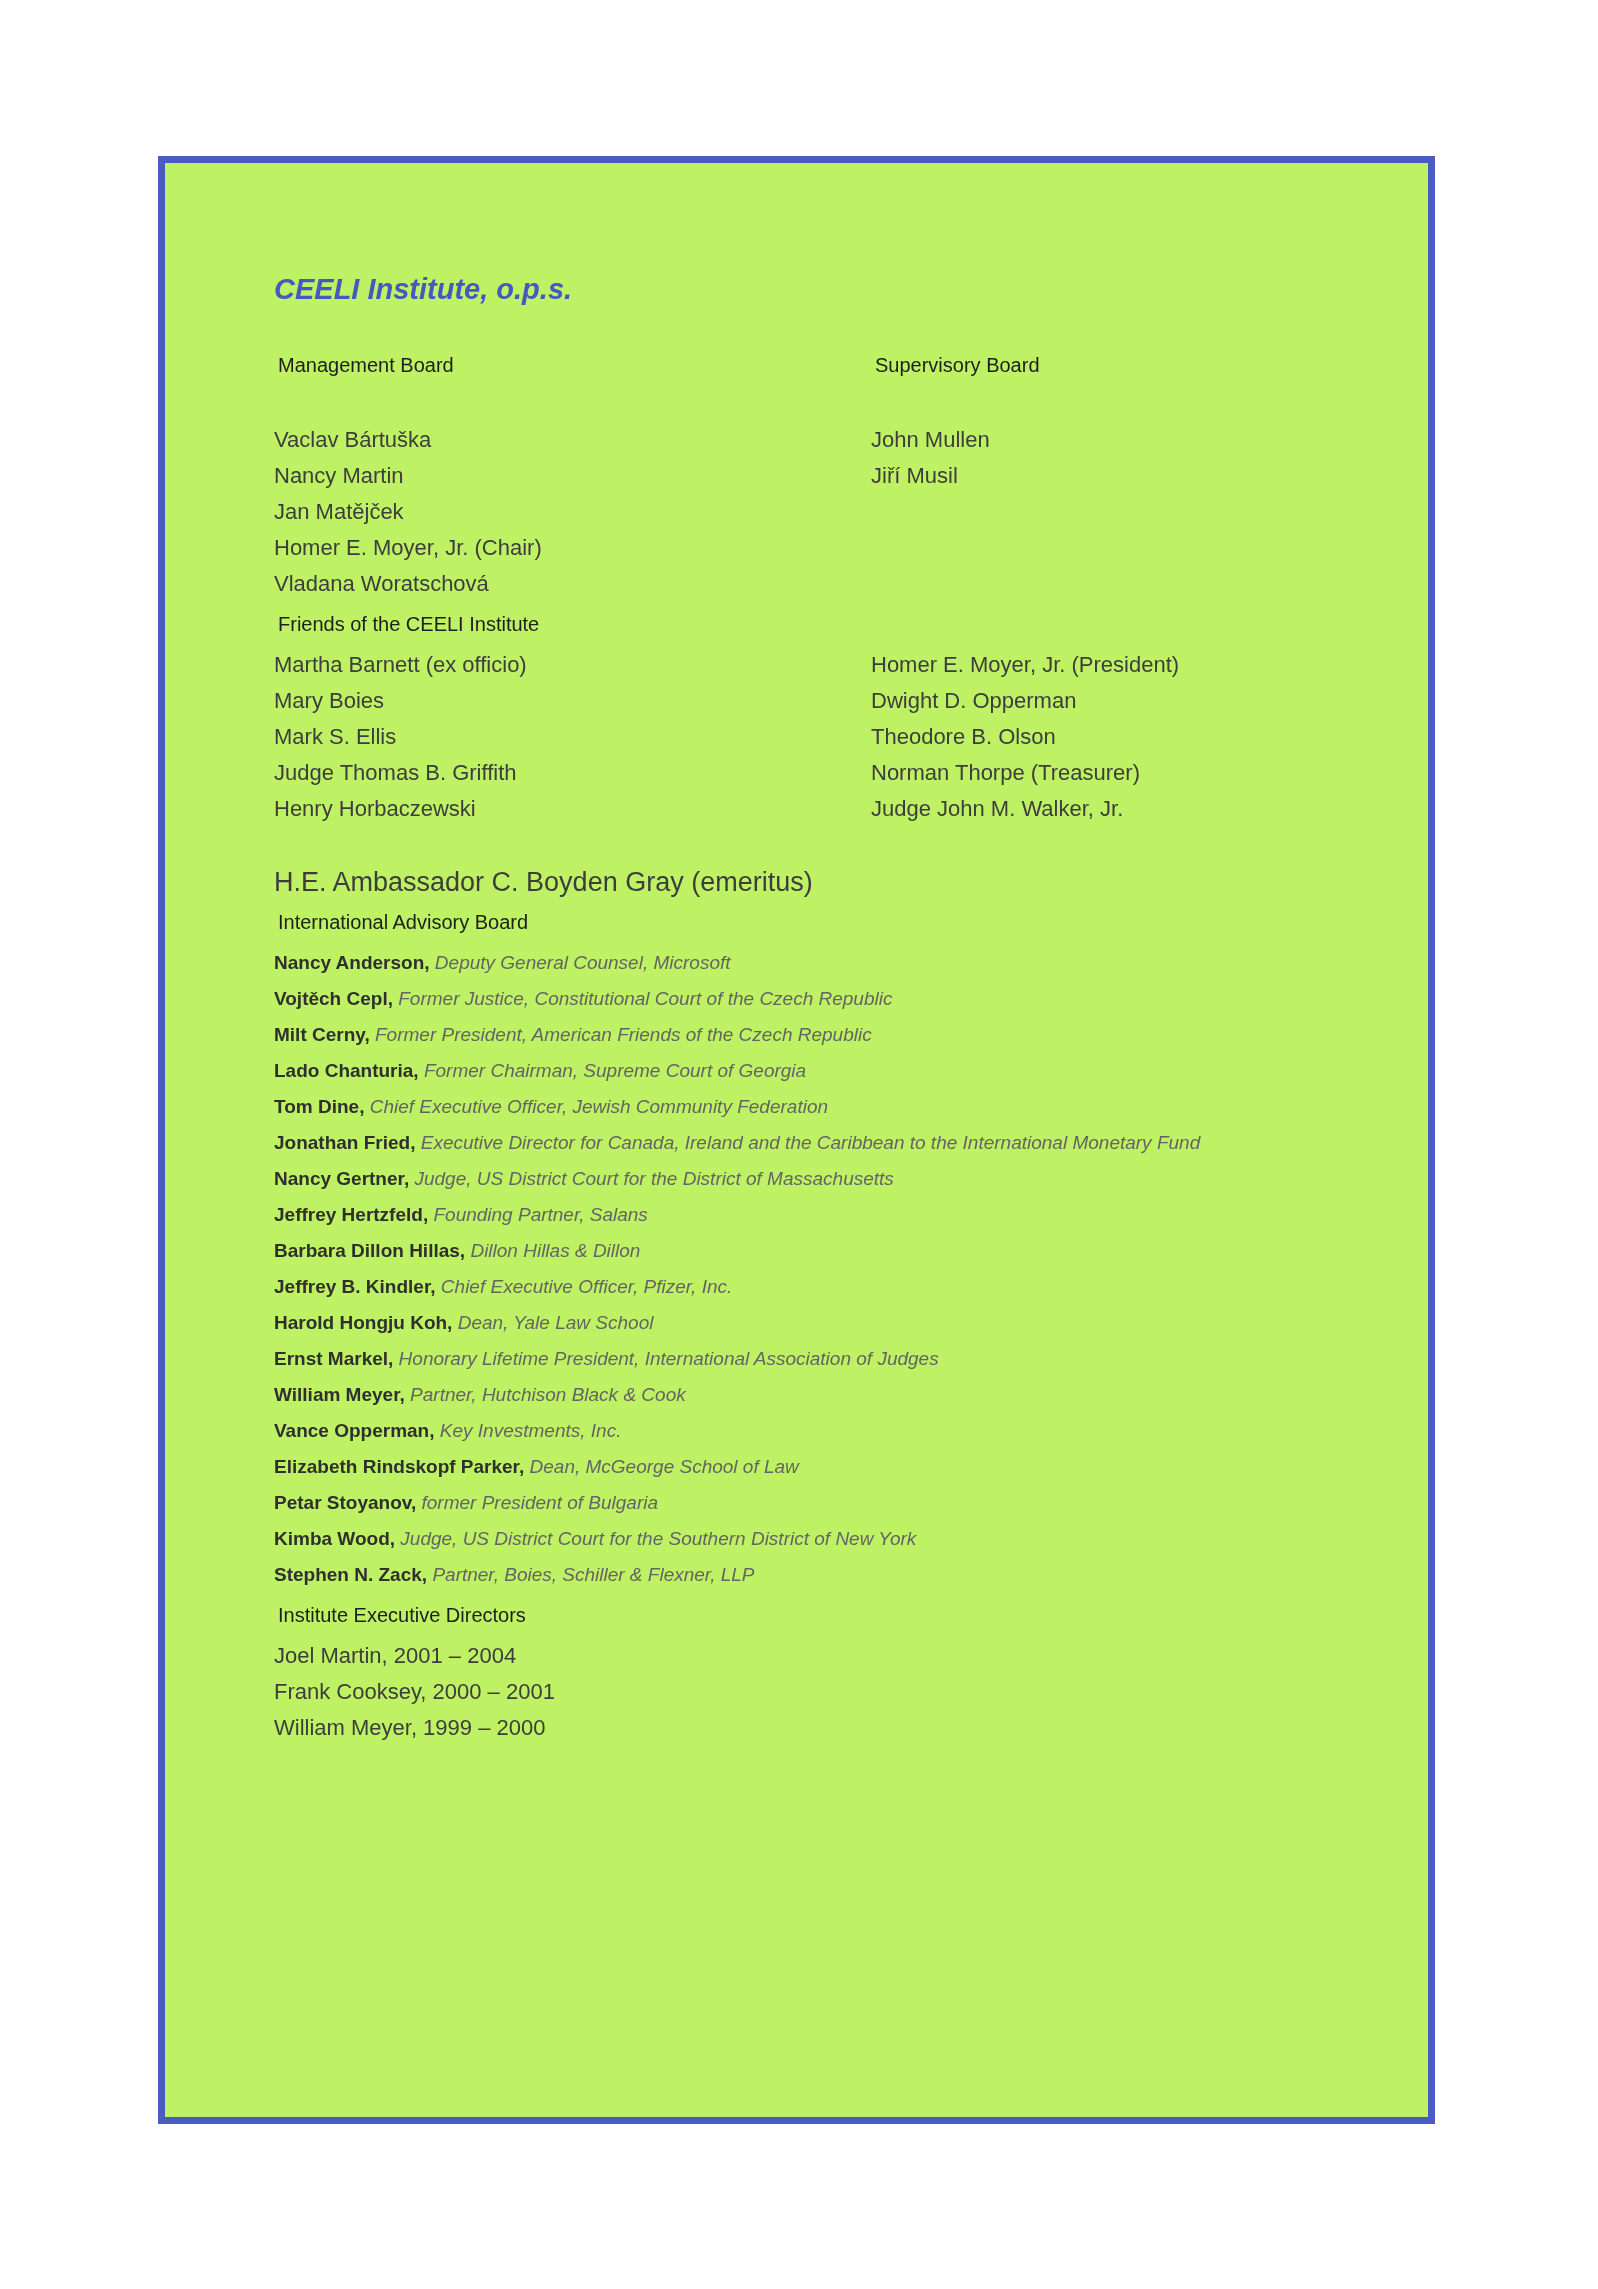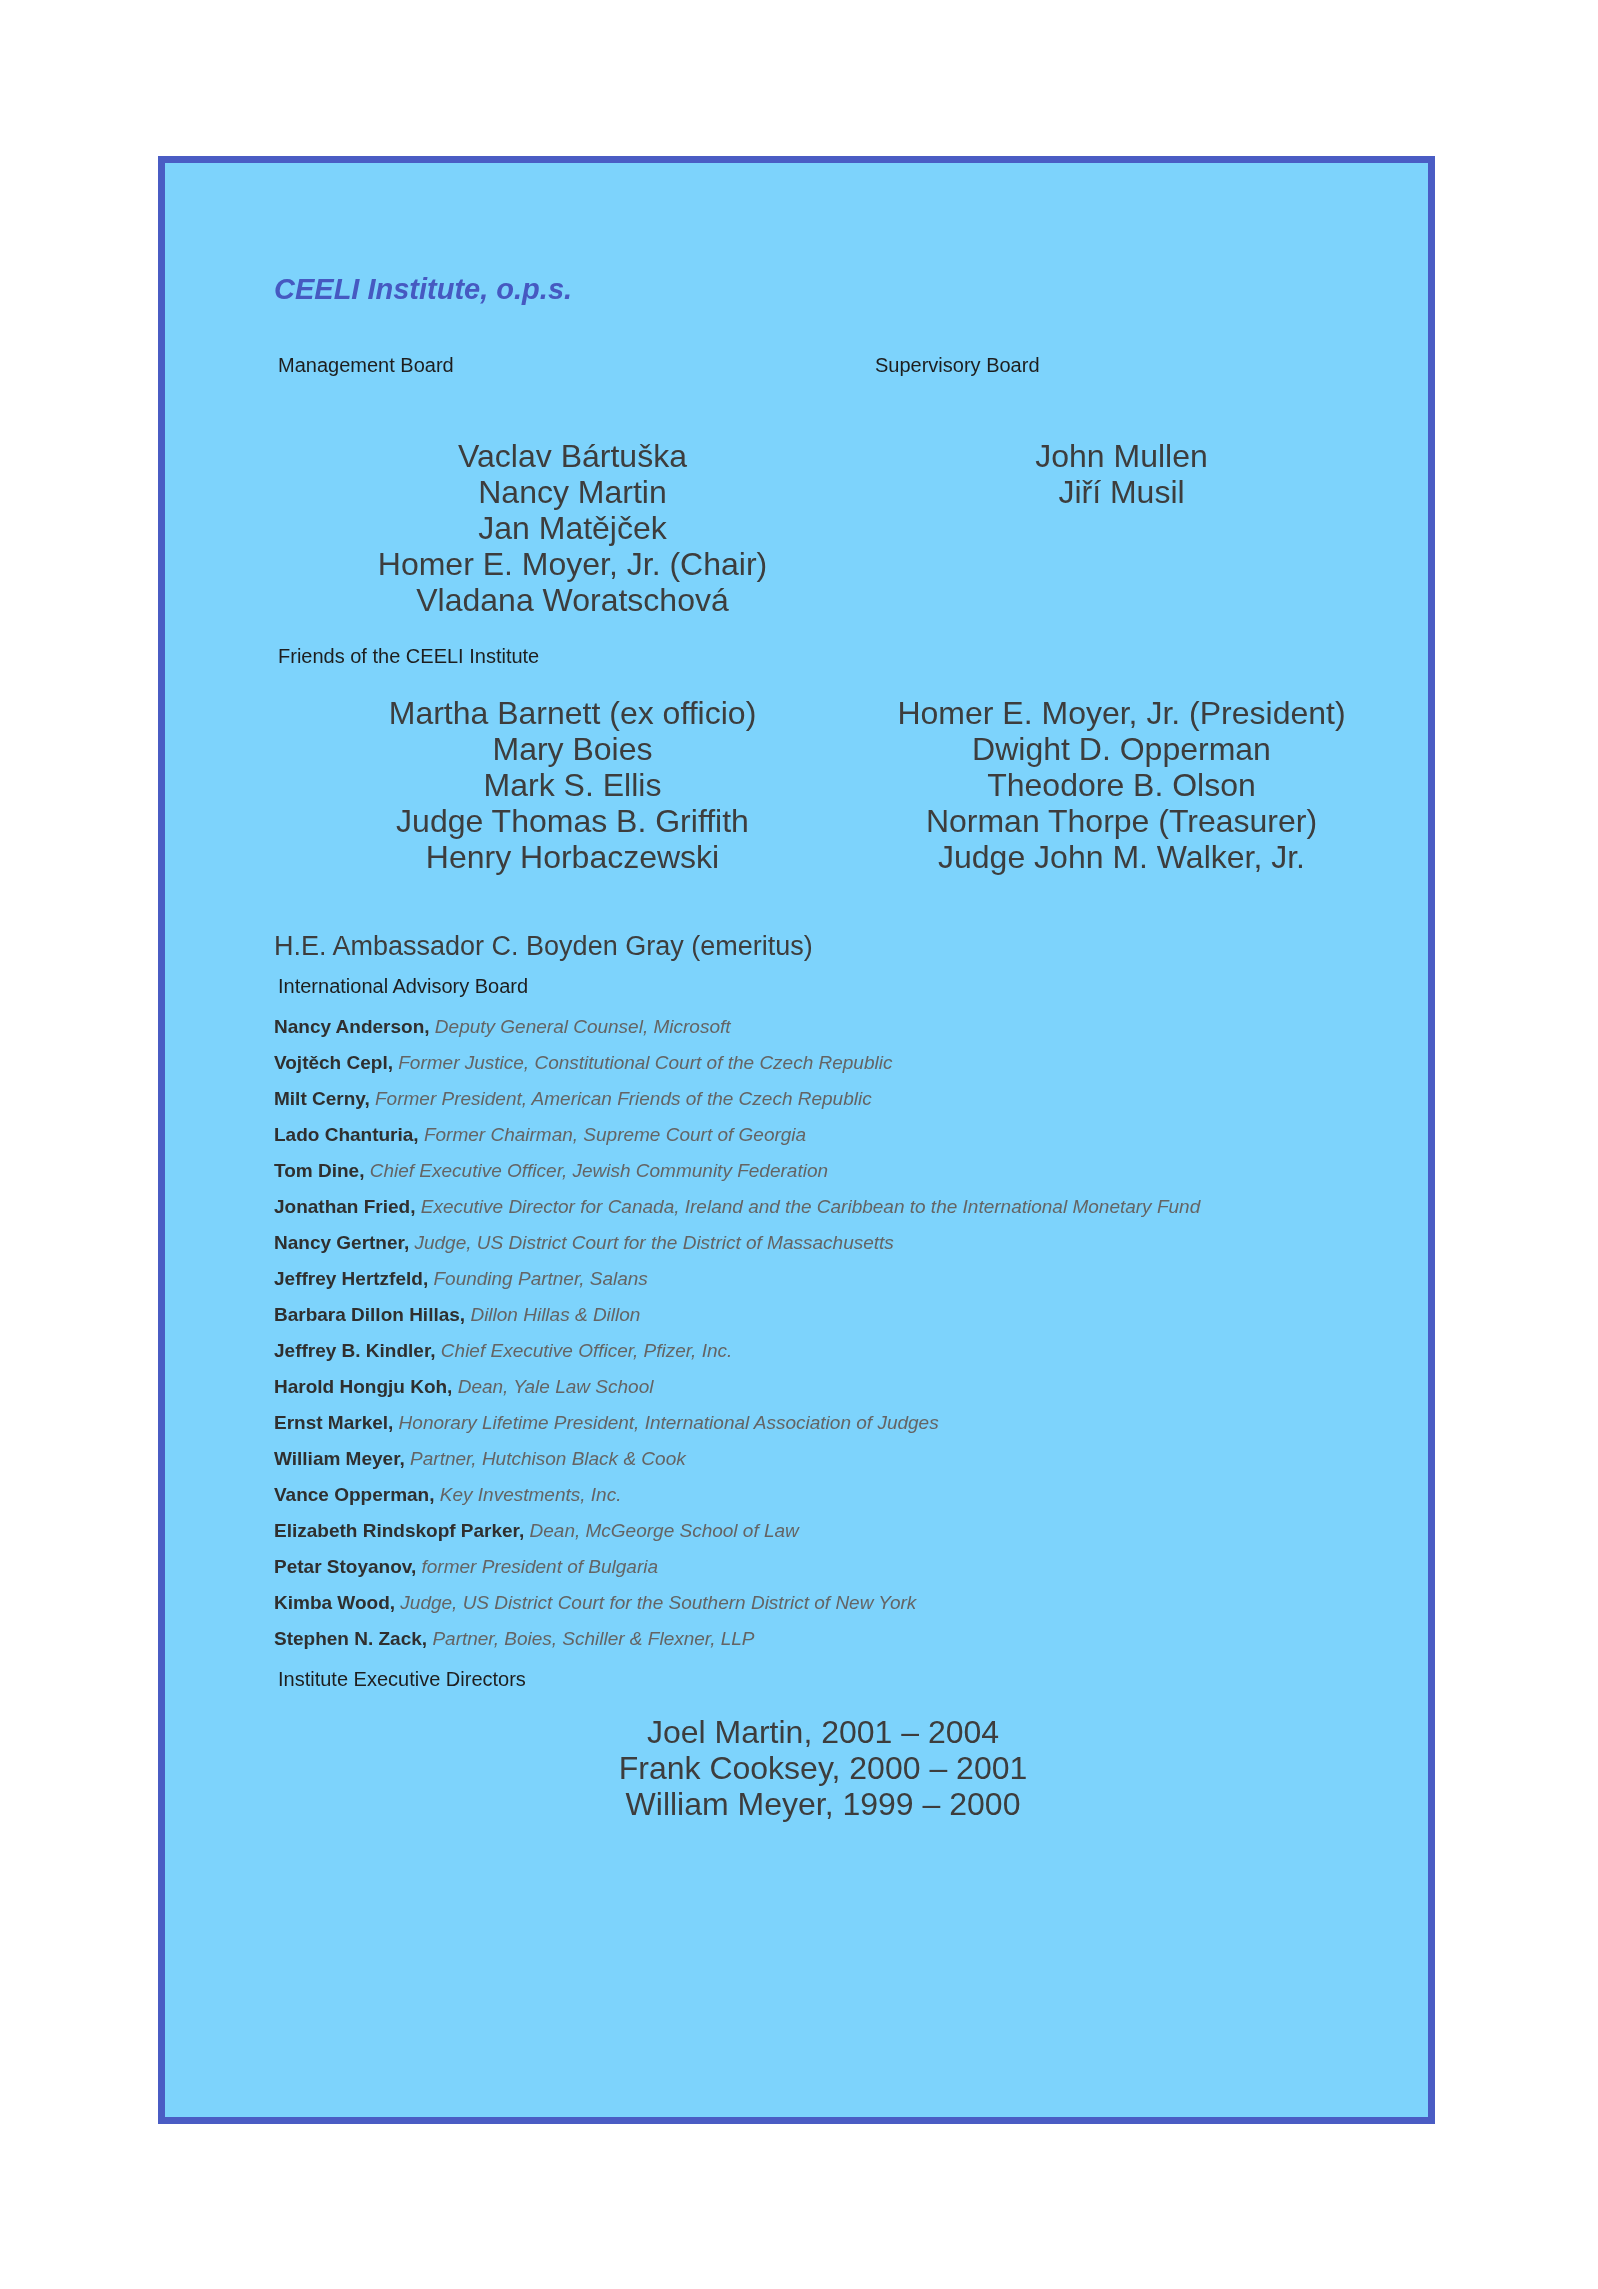--- a/index.html
+++ b/index.html
@@ -15,37 +15,37 @@
     width:1599px;height:2290px;
     background:#ffffff;
     font-family:"Liberation Sans", sans-serif;
     overflow:hidden;
   }
   .frame{
     position:absolute;left:158px;top:156px;
     width:1277px;height:1968px;
     box-sizing:border-box;
     border:7.5px solid var(--frame);
-    background:#7dd3fc;
+    background:#bef264;
   }
   .content{padding:110px 56px 0 109px;}
   .doc-title{
     font-size:29px;font-weight:bold;font-style:italic;
     color:var(--accent);
     margin:0 0 37px 0;
   }
   h2.section{
     font-size:20px;font-weight:normal;color:var(--heading);
     margin:4px;line-height:37px;
   }
   .cols{display:grid;grid-template-columns:597px 1fr;}
   .hdr-row{margin-bottom:34px;}
   ul.list{
-    list-style:none;margin:16px;padding:0;
-    font-size:32px;line-height:36px;color:var(--body);text-align:center;
+    list-style:none;margin:0;padding:0;
+    font-size:22px;line-height:36px;color:var(--body);
   }
   .boards-row{margin-bottom:0;}
   .friends-heading{margin-top:29px;margin-bottom:34px;}
   .emeritus{
     font-size:27px;line-height:36px;color:var(--body);
     margin:37px 0 0 0;
   }
   .advisory-heading{margin-top:38px;margin-bottom:31px;}
   ul.advisory{
     list-style:none;margin:0;padding:0;

